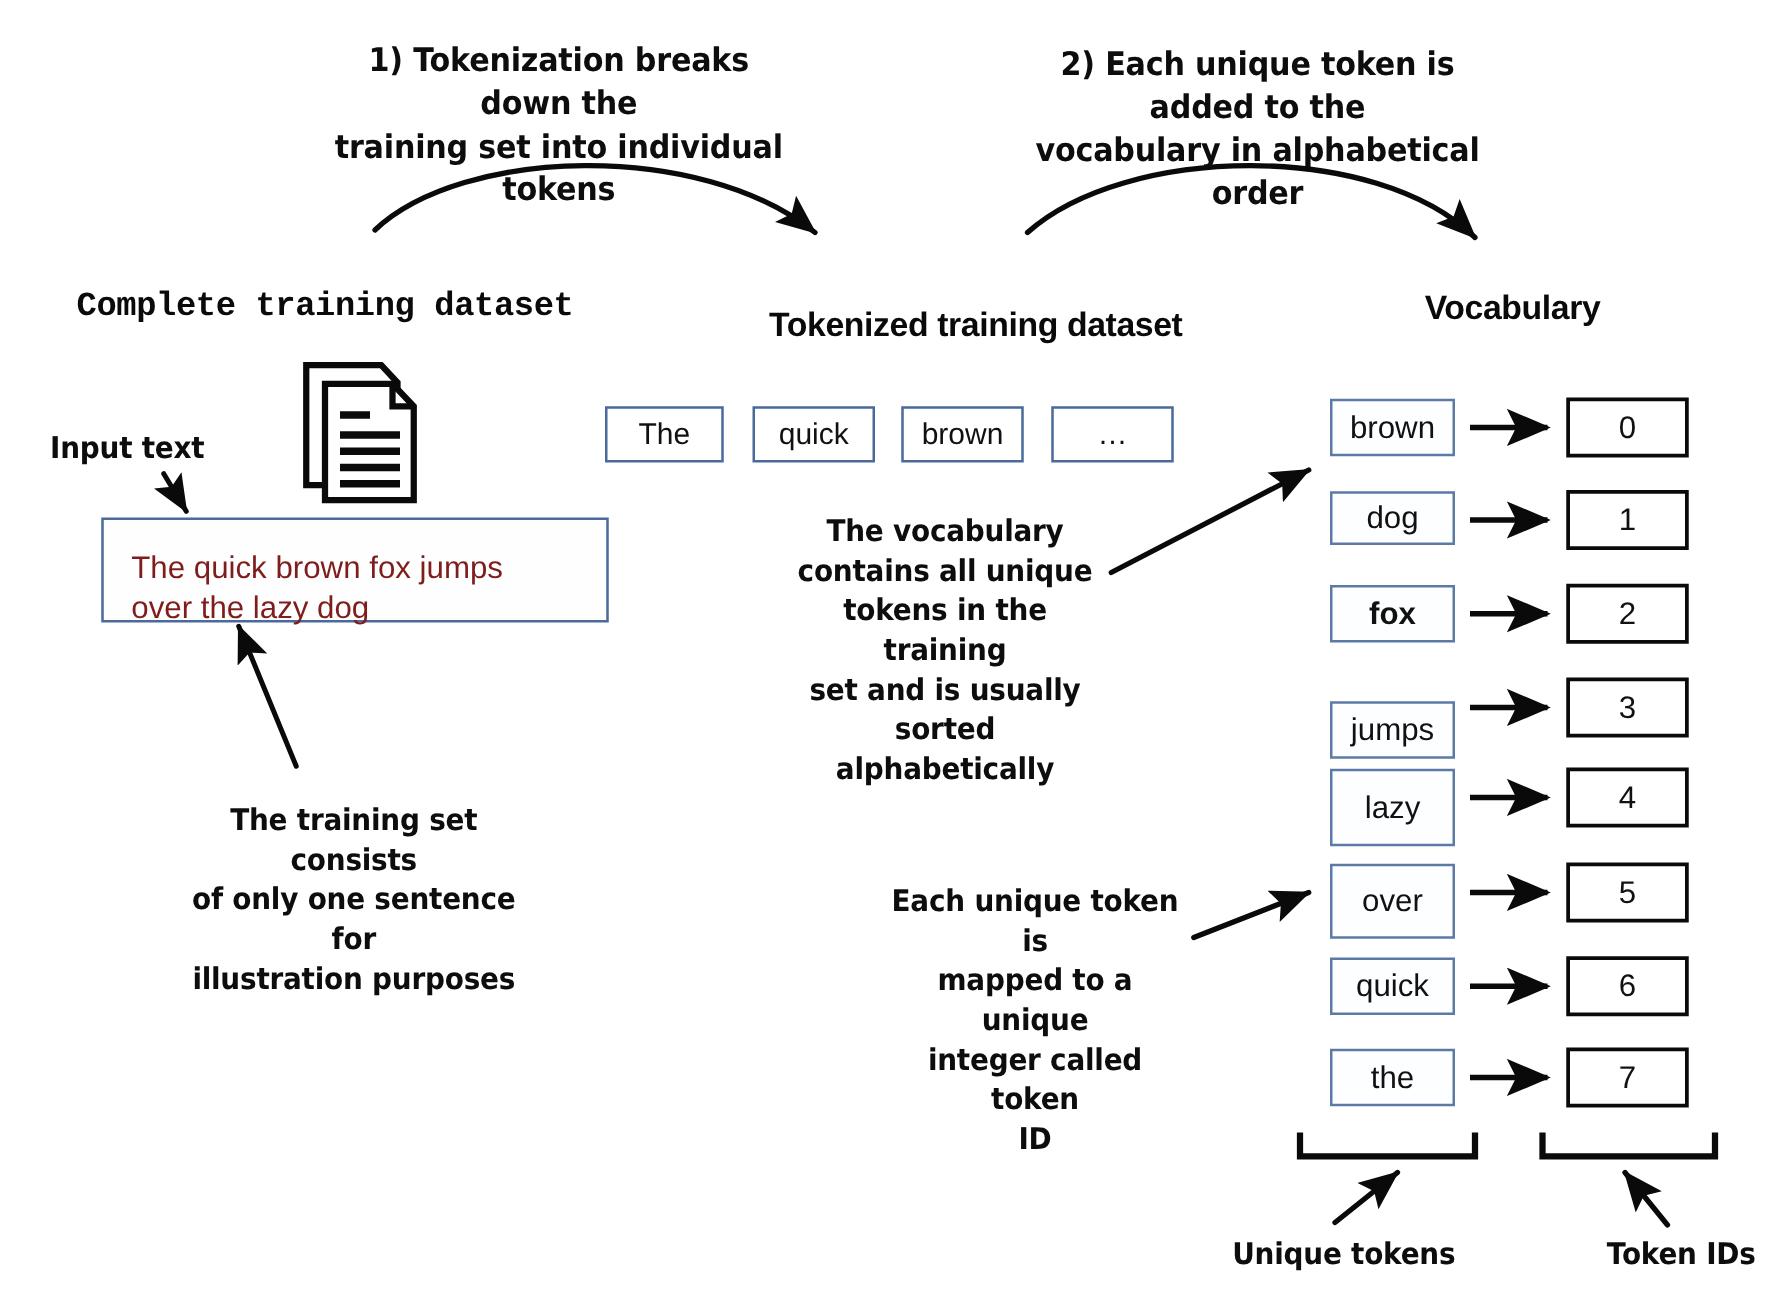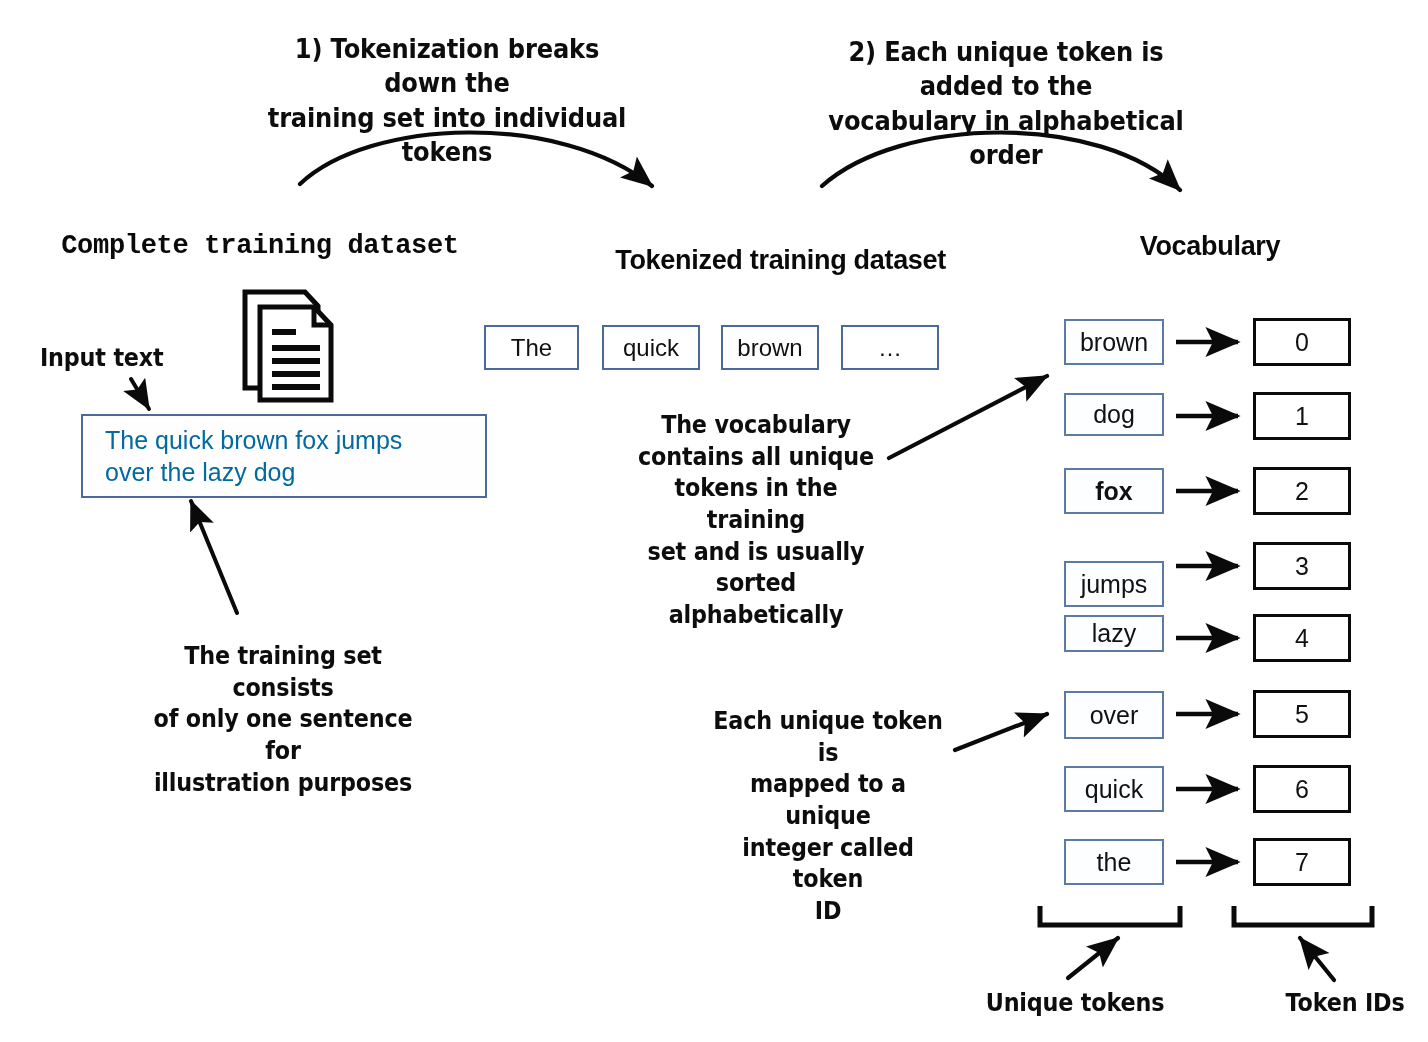--- a/index.html
+++ b/index.html
@@ -43,23 +43,23 @@
     letter-spacing: -0.3px;
   }
 
   
   .input-box {
     box-sizing: border-box;
     border: 2px solid #4a6a9b;
     background: #fdfefd;
     font-family: "Liberation Sans", sans-serif;
     font-size: 25px;
-    color: #0369a1;
+    color: #7f1d1d;
     line-height: 1.28;
-    padding: 8px 14px 8px 22px;
+    padding: 22px 14px 8px 22px;
   }
 
   
   .chip {
     box-sizing: border-box;
     border: 2px solid #4a6a9b;
     background: #ffffff;
     font-family: "Liberation Sans", sans-serif;
     font-size: 24px;
     color: #111;
@@ -224,24 +224,24 @@
   </div>
   <div class="abs vocab-box" style="left:1064px; top:393px; width:100px; height:43px;">
     <span>dog</span>
   </div>
   <div class="abs vocab-box" style="left:1064px; top:468px; width:100px; height:46px;font-weight:bold;">
     <span>fox</span>
   </div>
   <div class="abs vocab-box" style="left:1064px; top:543px; width:100px; height:46px;margin-top:18px;">
     <span>jumps</span>
   </div>
-  <div class="abs vocab-box" style="left:1064px; top:615px; width:100px; height:37px;">
+  <div class="abs vocab-box" style="left:1064px; top:615px; width:100px; height:62px;">
     <span>lazy</span>
   </div>
-  <div class="abs vocab-box" style="left:1064px; top:691px; width:100px; height:48px;">
+  <div class="abs vocab-box" style="left:1064px; top:691px; width:100px; height:60px;">
     <span>over</span>
   </div>
   <div class="abs vocab-box" style="left:1064px; top:766px; width:100px; height:46px;">
     <span>quick</span>
   </div>
   <div class="abs vocab-box" style="left:1064px; top:839px; width:100px; height:46px;">
     <span>the</span>
   </div>
 
   <div class="abs id-box" style="left:1253px; top:318px; width:98px; height:48px;">

